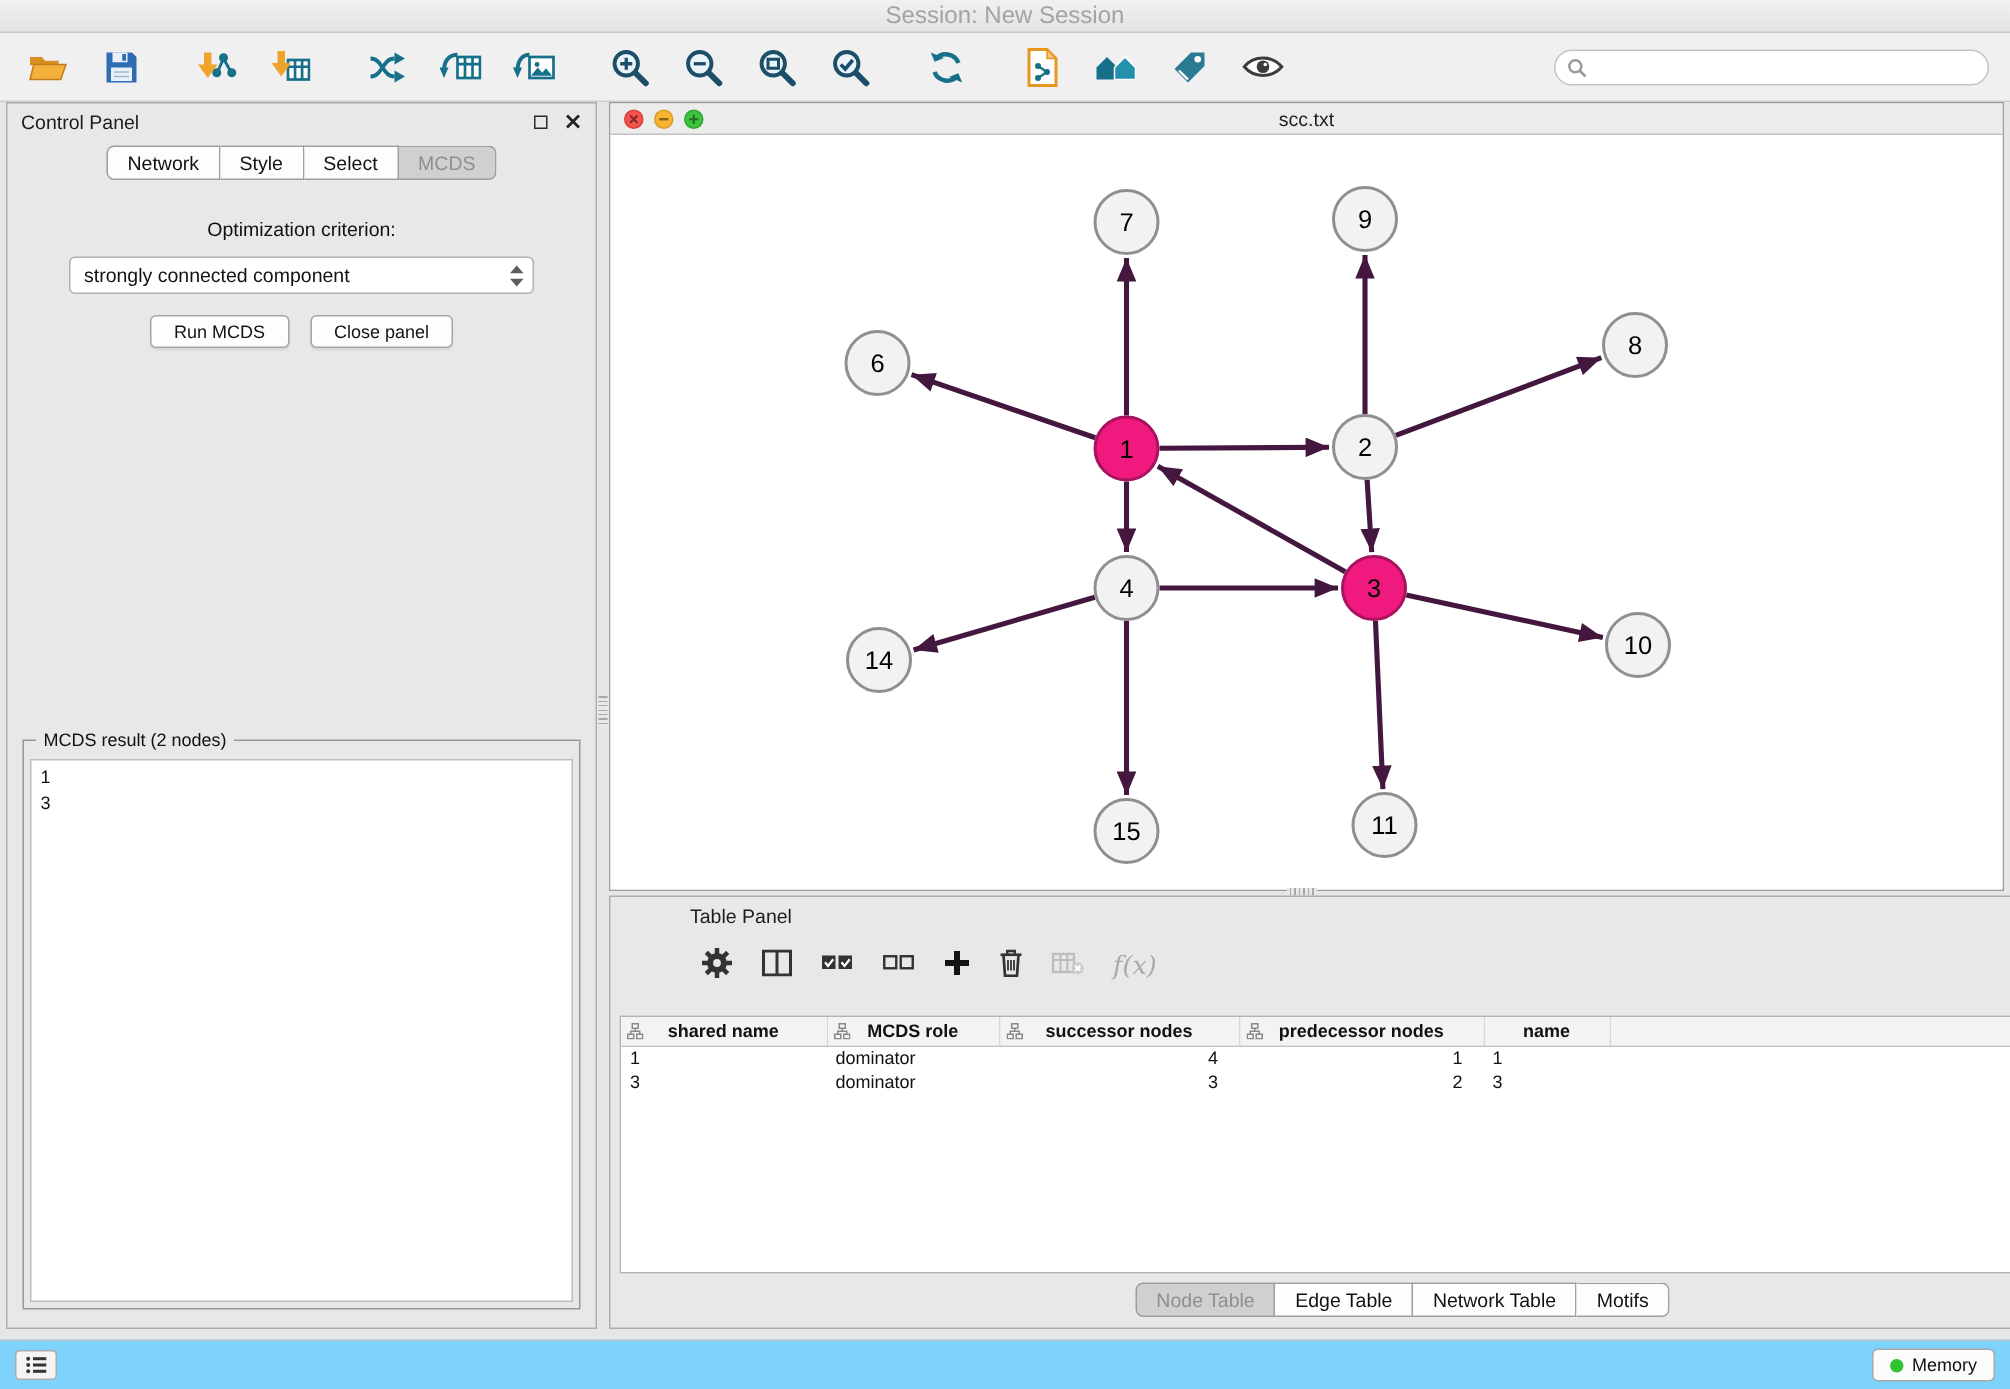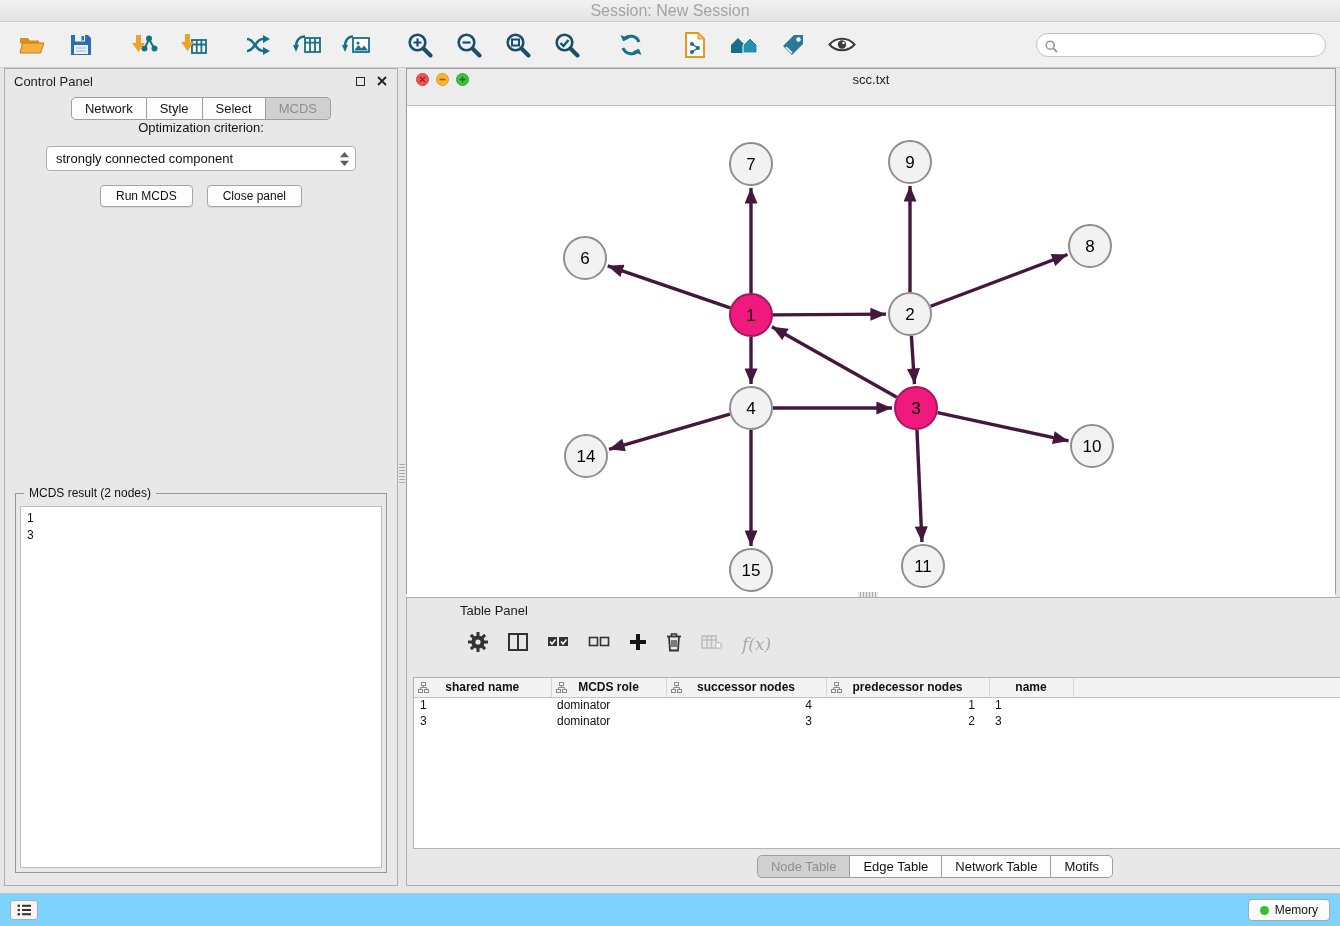--- a/index.html
+++ b/index.html
@@ -32,42 +32,42 @@
   .float-icon { width:9px; height:9px; border:1.5px solid #2a2a2a; margin-right:12px; }
 
   
   #control-panel { left:4px; top:68px; width:394px; height:818px; }
   .tabs { display:flex; justify-content:center; margin-top:4px; }
   .tab { border:1px solid #9e9e9e; border-left:none; background:#fdfdfd;
     font-size:13px; padding:3px 13px; color:#111; cursor:default; }
   .tab:first-child { border-left:1px solid #9e9e9e; border-radius:5px 0 0 5px; }
   .tab:last-child { border-radius:0 5px 5px 0; }
   .tab.active { background:#d0d0d0; color:#8f8f8f; }
-  .opt-label { text-align:center; font-size:13px; color:#111; }
+  .opt-label { text-align:center; margin-top:25px; font-size:13px; color:#111; }
   .dropdown { margin:11px auto 0; width:310px; height:25px; background:#fff;
     border:1px solid #b0b0b0; border-radius:4px; display:flex; align-items:center;
     font-size:13px; padding-left:9px; position:relative; color:#111; }
   .dd-arrows { position:absolute; right:5px; top:4px; }
   .btn-row { display:flex; justify-content:center; gap:14px; margin-top:14px; }
   .btn { background:#fdfdfd; border:1px solid #a6a6a6; border-radius:4px;
     font-size:12px; padding:3px 15px; color:#111;
     box-shadow:0 1px 1px rgba(0,0,0,0.08); cursor:default; }
   .result-group { position:absolute; left:10px; right:10px; top:424px; bottom:12px;
     border:1px solid #979797; }
   .result-legend { position:absolute; top:-8px; left:8px; background:#e8e8e8;
     padding:0 5px; font-size:12px; color:#111; }
   .result-list { position:absolute; left:4px; right:4px; top:12px; bottom:4px;
     background:#fff; border:1px solid #bdbdbd; font-size:12px;
     padding:3px 6px; overflow:auto; }
   .result-item { line-height:17px; color:#111; }
 
   
   #network-window { position:absolute; left:406px; top:68px; width:930px;
     height:526px; background:#fff; border:1px solid #9c9c9c; }
-  .net-titlebar { height:37px; background:#ececec; border-bottom:1px solid #c2c2c2;
+  .net-titlebar { height:21px; background:#ececec; border-bottom:1px solid #c2c2c2;
     position:relative; text-align:center; font-size:13px; line-height:21px; color:#222; }
   .traffic { position:absolute; left:9px; top:4px; display:flex; gap:7px; }
   .light { width:13px; height:13px; border-radius:50%; display:flex;
     align-items:center; justify-content:center; }
   .light.red { background:#f4534e; border:1px solid #d8413c; }
   .light.yellow { background:#f8b52f; border:1px solid #d99e29; }
   .light.green { background:#3dc43e; border:1px solid #2fa733; }
   #graph-svg { display:block; background:#fff; }
 
   

